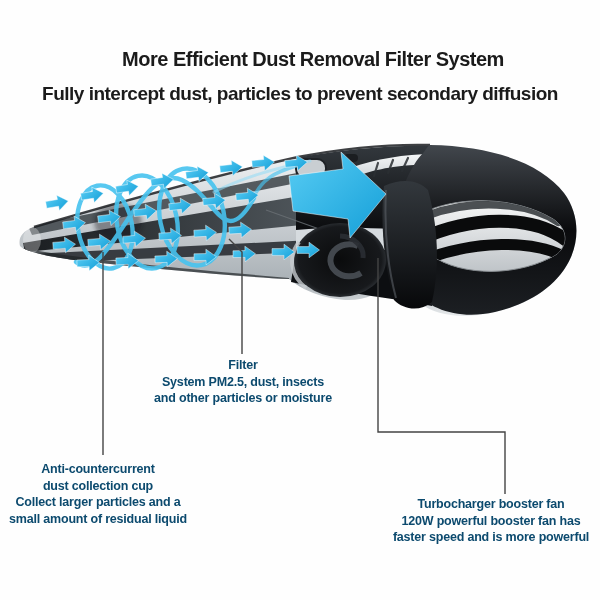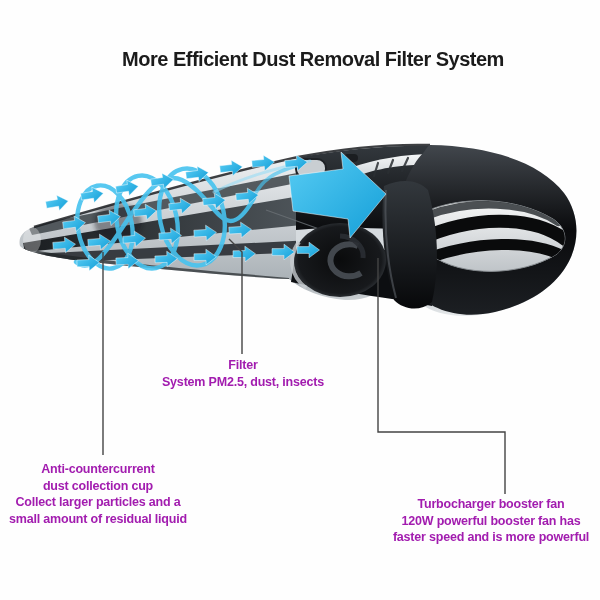--- a/index.html
+++ b/index.html
@@ -11,32 +11,33 @@
     position:absolute;top:46px;left:13px;width:600px;text-align:center;
     font-size:20px;font-weight:700;letter-spacing:-0.5px;line-height:26px;color:#1b1b1b;
   }
   .subheadline{
     position:absolute;top:81px;left:0;width:600px;text-align:center;
     font-size:19px;font-weight:700;letter-spacing:-0.5px;line-height:26px;color:#1b1b1b;
   }
   .art{position:absolute;top:0;left:0;width:600px;height:600px;}
   .callout{
     position:absolute;text-align:center;font-size:12.5px;font-weight:700;
-    letter-spacing:-0.2px;line-height:16.5px;color:#a21caf;
+    letter-spacing:-0.2px;line-height:16.5px;color:#0c4a6e;
   }
   .co-filter{top:357px;left:118px;width:250px;}
   .co-cup{top:461px;left:-12px;width:220px;}
   .co-fan{top:496px;left:366px;width:250px;}
 </style>
 </head>
 <body>
 
 <div class="canvas">
 
   <div class="headline">More Efficient Dust Removal Filter System</div>
+  <div class="subheadline">Fully intercept dust, particles to prevent secondary diffusion</div>
 
   <svg class="art" viewBox="0 0 600 600" aria-hidden="true">
     <defs>
       <linearGradient id="gMetal" x1="0" y1="0" x2="0" y2="1">
         <stop offset="0" stop-color="#f5f7f8"></stop>
           <stop offset="0.45" stop-color="#c9ced2"></stop>
         <stop offset="0.8" stop-color="#aab1b6"></stop>
           <stop offset="1" stop-color="#e7eaec"></stop>
       </linearGradient>
       <linearGradient id="gStripe" x1="0" y1="0" x2="1" y2="0">
@@ -192,20 +193,21 @@
     <g fill="none" stroke="#444444" stroke-width="1.4">
       <path d="M103,252 L103,455"></path>
       <path d="M229,239 L242,252 L242,354"></path>
       <path d="M378,258 L378,432 L505,432 L505,494"></path>
     </g>
   </svg>
 
   <div class="callout co-filter">
     <div>Filter</div>
     <div>System PM2.5, dust, insects</div>
+    <div>and other particles or moisture</div>
   </div>
 
   <div class="callout co-cup">
     <div>Anti-countercurrent</div>
     <div>dust collection cup</div>
     <div>Collect larger particles and a</div>
     <div>small amount of residual liquid</div>
   </div>
 
   <div class="callout co-fan">

